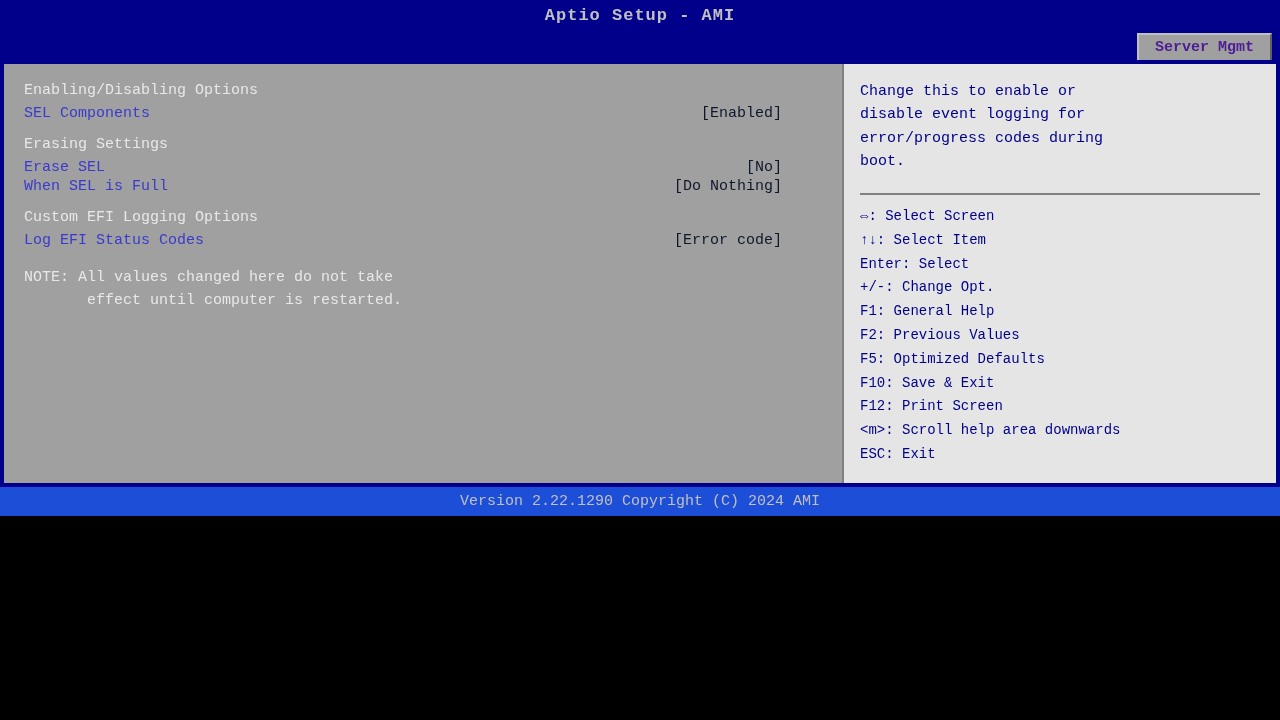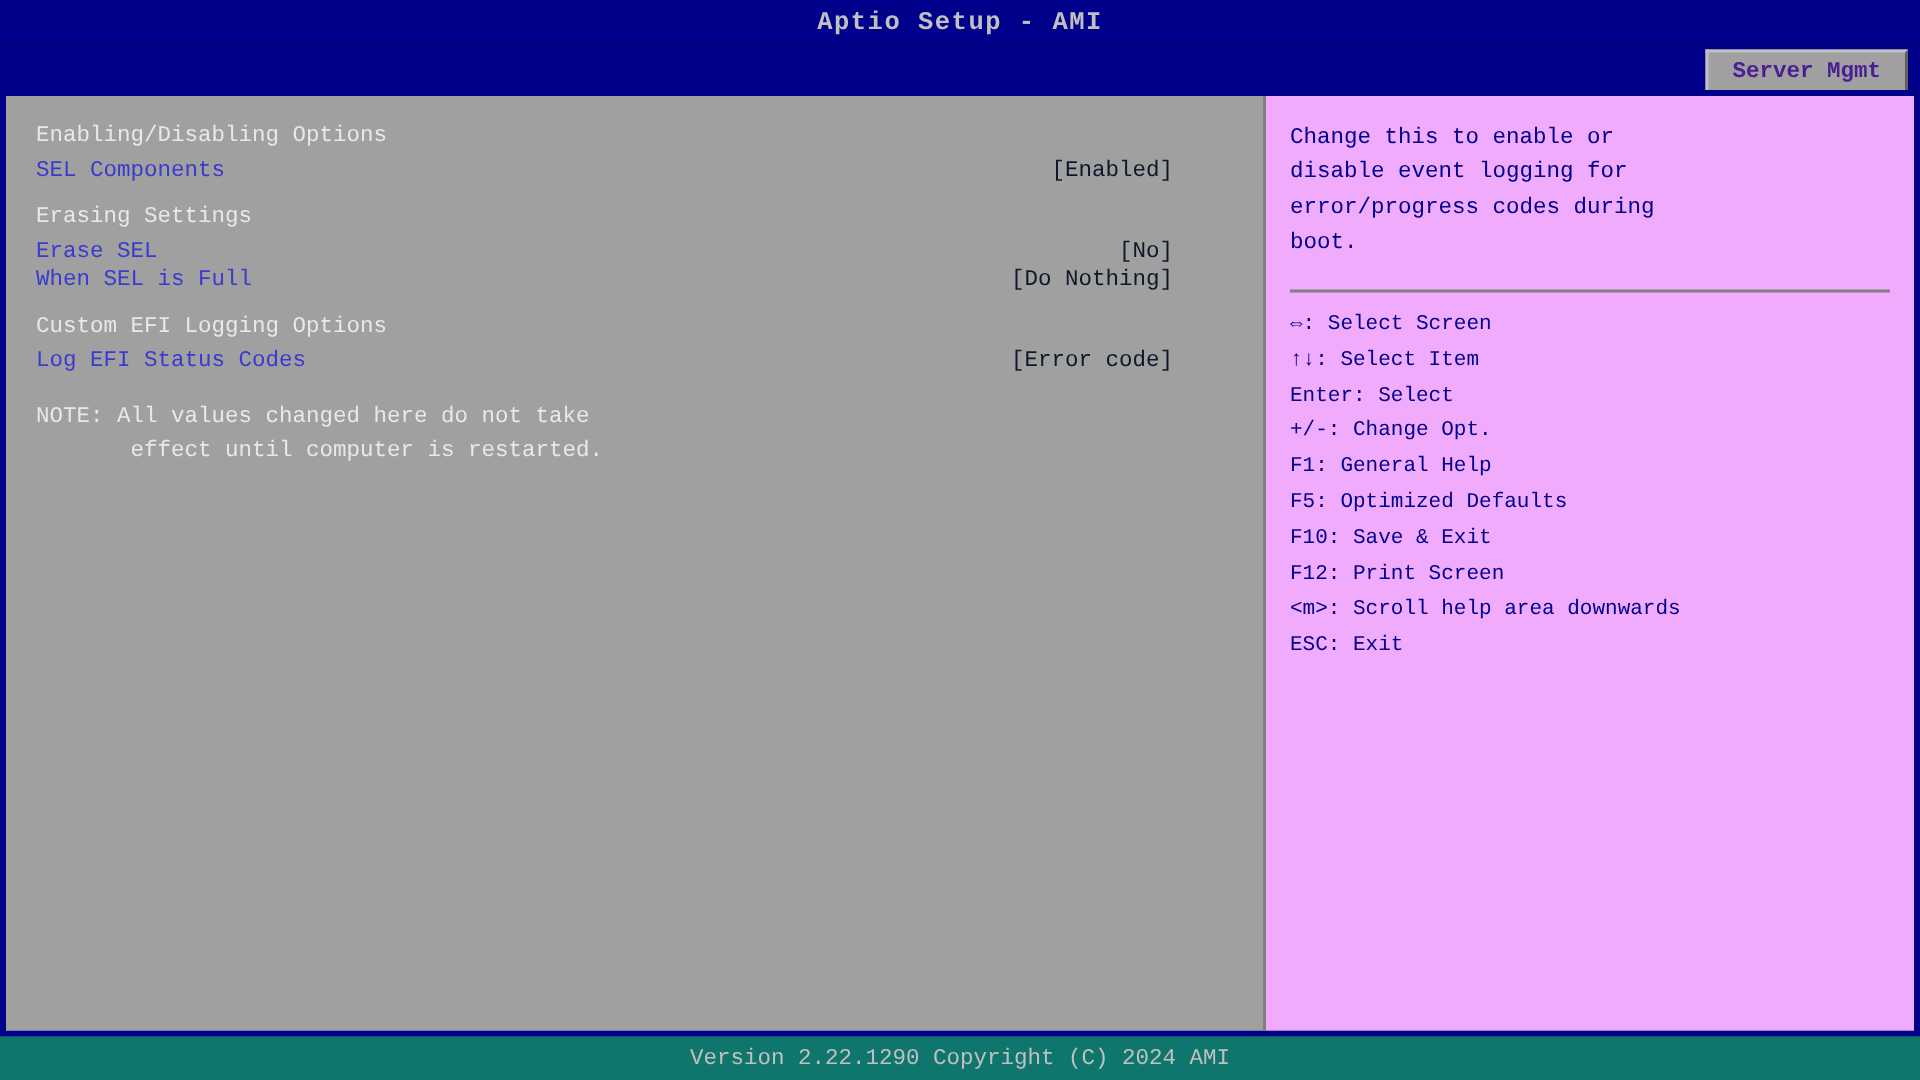--- a/index.html
+++ b/index.html
@@ -9,21 +9,21 @@
     }
     body {
       width: 1280px;
       height: 720px;
       background: #000;
       font-family: 'Courier New', Courier, monospace;
       overflow: hidden;
     }
     #app {
       width: 1280px;
-      height: 720px;
+      height: 512px;
       display: flex;
       flex-direction: column;
       background: #000;
     }
     
     #title-bar {
       background: #00008b;
       color: #c0c0c0;
       text-align: center;
       padding: 6px 0;
@@ -94,21 +94,21 @@
     }
     .note-text {
       color: #e8e8e8;
       font-size: 15px;
       margin-top: 18px;
       line-height: 1.5;
     }
     
     #right-panel {
       flex: 1;
-      background: #f0abfc;
+      background: #e5e5e5;
       padding: 16px 16px;
       display: flex;
       flex-direction: column;
     }
     #help-text {
       color: #00008b;
       font-size: 15px;
       line-height: 1.55;
       flex: 0 0 auto;
       padding-bottom: 12px;
@@ -118,21 +118,21 @@
       border-top: 2px solid #808080;
       margin: 8px 0 10px 0;
     }
     #key-legend {
       color: #00008b;
       font-size: 14px;
       line-height: 1.7;
     }
     
     #footer {
-      background: #0f766e;
+      background: #1d4ed8;
       color: #c0c0c0;
       text-align: center;
       padding: 6px 12px;
       font-size: 15px;
       font-family: 'Courier New', Courier, monospace;
       flex-shrink: 0;
     }
   </style>
 </head>
 <body>
@@ -202,20 +202,21 @@
       </div>
 
       <hr id="divider">
 
       <div id="key-legend">
         <div>⇔: Select Screen</div>
         <div>↑↓: Select Item</div>
         <div>Enter: Select</div>
         <div>+/-: Change Opt.</div>
         <div>F1: General Help</div>
+        <div>F2: Previous Values</div>
         <div>F5: Optimized Defaults</div>
         <div>F10: Save &amp; Exit</div>
         <div>F12: Print Screen</div>
         <div>&lt;m&gt;: Scroll help area downwards</div>
         <div>ESC: Exit</div>
       </div>
     </div>
   </div>
 
   <div id="footer">

